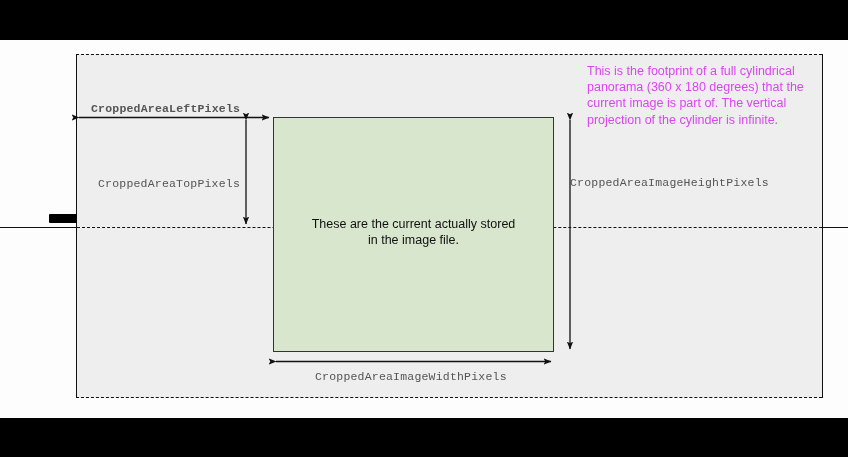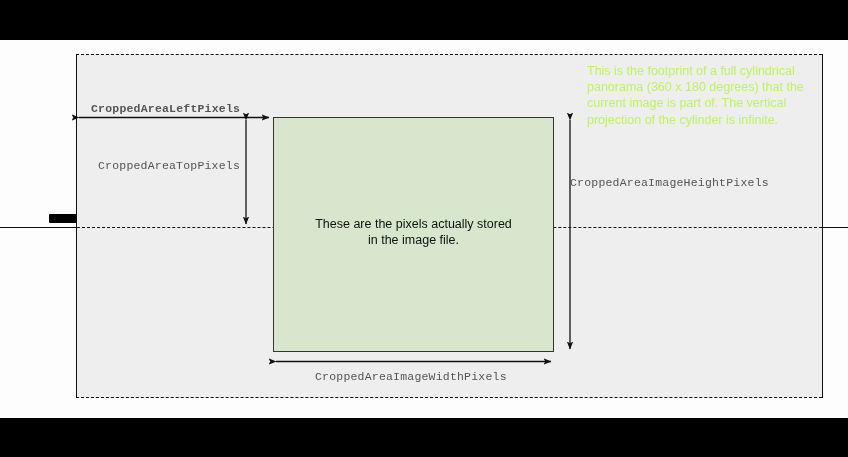--- a/index.html
+++ b/index.html
@@ -129,34 +129,34 @@
   }
 
   
   .note {
     position: absolute;
     left: 587px;
     top: 63px;
     width: 236px;
     font-size: 12.5px;
     line-height: 16.2px;
-    color: #bef264;
+    color: #d946ef;
   }
 
   
   .mlabel {
     position: absolute;
     font-family: "Liberation Mono", "DejaVu Sans Mono", monospace;
     font-size: 11.5px;
     color: #555555;
     white-space: nowrap;
     letter-spacing: 0.2px;
   }
   .lbl-left      { left: 91px;  top: 102px; font-weight: bold; }
-  .lbl-top       { left: 98px;  top: 159px; }
+  .lbl-top       { left: 98px;  top: 177px; }
   .lbl-height    { left: 570px; top: 176px; }
   .lbl-width     { left: 315px; top: 370px; }
 
   
   .arrow-svg {
     position: absolute;
     left: 0;
     top: 0;
     width: 848px;
     height: 457px;
@@ -177,21 +177,21 @@
   <div class="footprint-edge-left"></div>
   <div class="footprint-edge-right"></div>
 
   <div class="horizon-solid-left"></div>
   <div class="horizon-dashed"></div>
   <div class="horizon-solid-right"></div>
   <div class="horizon-marker"></div>
 
   <div class="stored"></div>
   <div class="stored-caption">
-    <div>These are the pixels actually stored</div>
+    <div>These are the current actually stored</div>
     <div>in the image file.</div>
   </div>
 
   <div class="note">This is the footprint of a full cylindrical panorama (360 x 180 degrees) that the current image is part of.  The vertical projection of the cylinder is infinite.</div>
 
   <svg class="arrow-svg" viewBox="0 0 848 457">
     <defs>
       <marker id="ah" markerWidth="9" markerHeight="9" refX="7.5" refY="3.2" orient="auto" markerUnits="userSpaceOnUse">
         <path d="M0,0 L8,3.2 L0,6.4 L1.8,3.2 z" fill="#111111"></path>
       </marker>

